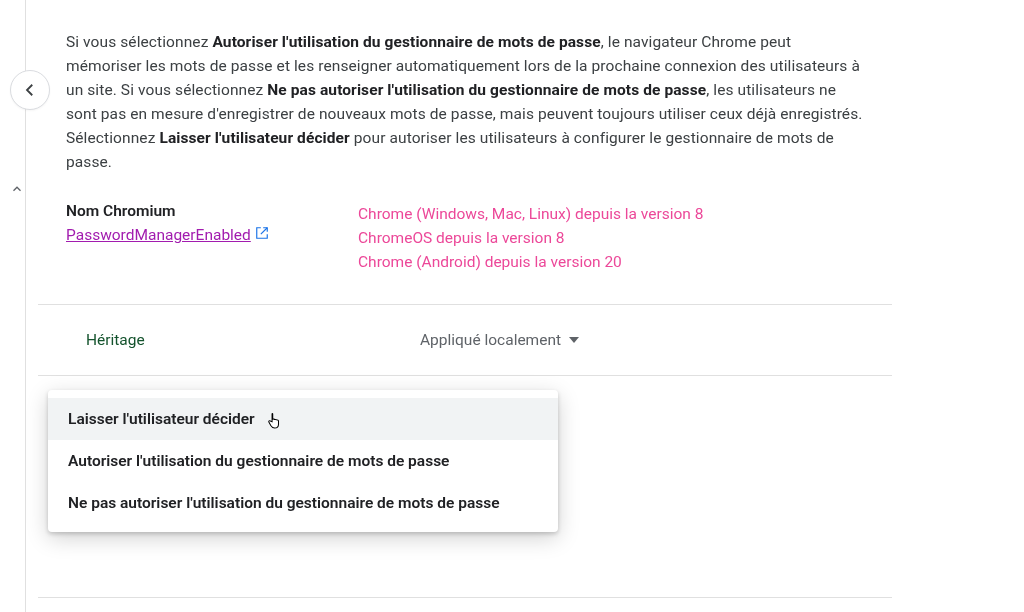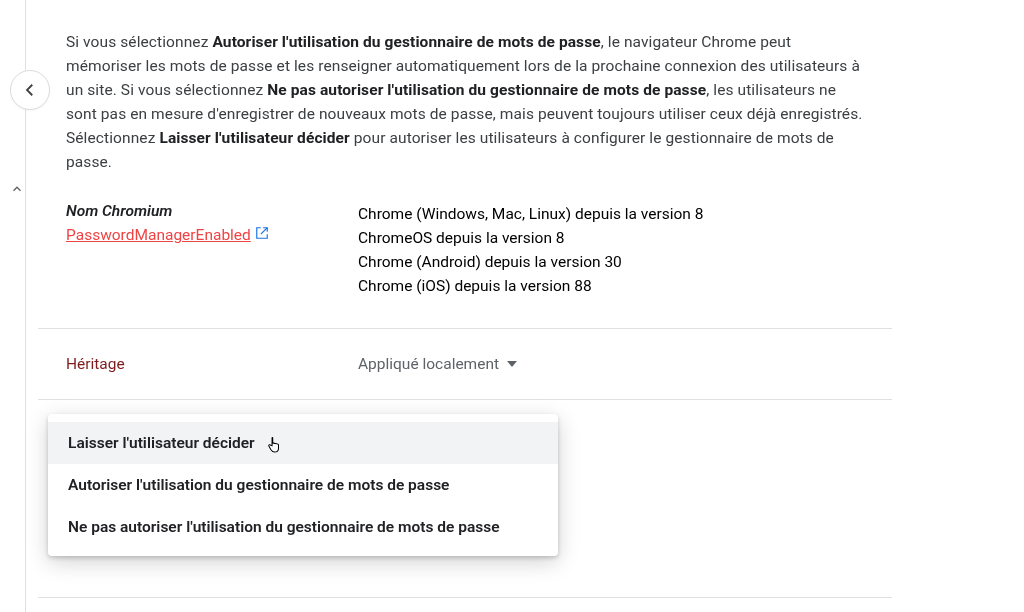--- a/index.html
+++ b/index.html
@@ -47,34 +47,35 @@
     padding: 30px 28px 20px 28px;
     line-height: 1.55;
     letter-spacing: 0.1px;
   }
   .meta-row {
     display: flex;
     padding: 8px 28px 30px 28px;
   }
   .meta-left { width: 292px; flex: 0 0 292px; }
   .meta-right { flex: 1; }
-  .meta-label { font-weight: 600; color: #202124; margin-bottom: 6px; font-style: italic; }
-  .link { color: #ef4444; display: inline-flex; align-items: center; gap: 4px; }
+  .meta-label { font-weight: 600; color: #202124; margin-bottom: 6px; }
+  .link { color: #a21caf; display: inline-flex; align-items: center; gap: 4px; }
   .ext-icon { display: inline-block; }
-  .compat-line { line-height: 1.55; color: #000000; }
+  .compat-line { line-height: 1.55; color: #ec4899; }
   .section {
     border-top: 1px solid #e0e0e0;
     padding: 26px 28px;
     display: flex;
   }
-  .section .s-label { width: 292px; flex: 0 0 292px; color: #7f1d1d; }
+  .section .s-label { width: 292px; flex: 0 0 292px; color: #14532d; margin-left: 20px; }
   .section .s-control { flex: 1; position: relative; }
   .inh-dd {
     display: inline-flex; align-items: center; gap: 8px;
     color: #5f6368;
+    margin-left: 42px;
   }
   .caret-down {
     border-left: 5px solid transparent;
     border-right: 5px solid transparent;
     border-top: 6px solid #5f6368;
     width: 0; height: 0;
   }
   .cfg-menu {
     position: absolute;
     top: -12px; left: -18px;
@@ -140,22 +141,21 @@
                 <path d="M14 3h7v7"></path>
                 <path d="M10 14L21 3"></path>
                 <path d="M21 14v7H3V3h7"></path>
               </svg>
           </span>
         </a>
       </div>
       <div class="meta-right">
         <div class="compat-line">Chrome (Windows, Mac, Linux) depuis la version 8</div>
         <div class="compat-line">ChromeOS depuis la version 8</div>
-        <div class="compat-line">Chrome (Android) depuis la version 30</div>
-        <div class="compat-line">Chrome (iOS) depuis la version 88</div>
+        <div class="compat-line">Chrome (Android) depuis la version 20</div>
       </div>
     </div>
 
     <div class="section">
       <div class="s-label">Héritage</div>
       <div class="s-control">
         <div class="inh-dd">
           <span>Appliqué localement</span>
           <span class="caret-down"></span>
         </div>

